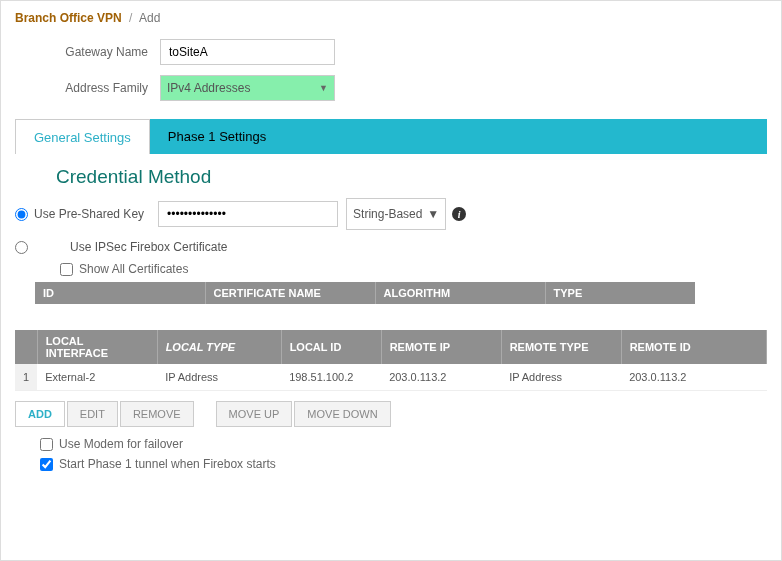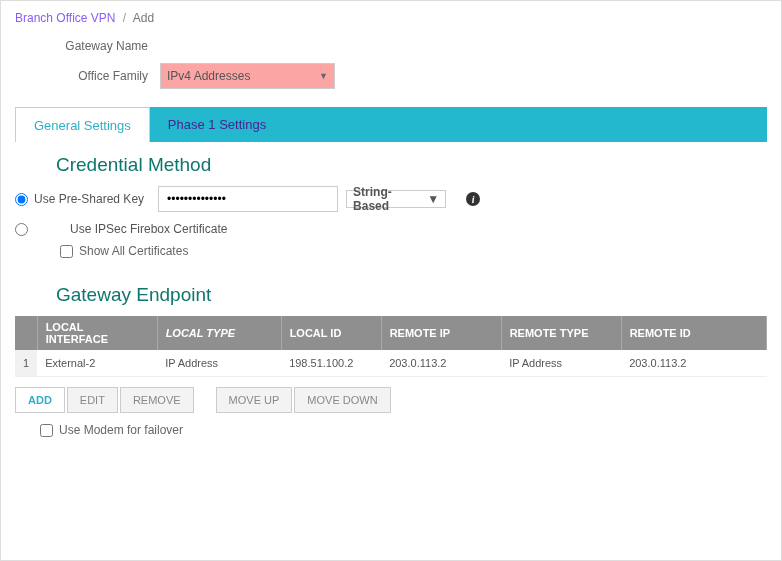--- a/index.html
+++ b/index.html
@@ -1,34 +1,34 @@
 <!DOCTYPE html>
 <html><head>
 <meta charset="utf-8">
 <style>
 * { box-sizing: border-box; margin: 0; padding: 0; }
 body { font-family: Arial, Helvetica, sans-serif; font-size: 12px; color: #555; background: #fff; width: 782px; height: 561px; border: 1px solid #ddd; padding: 10px 14px; }
 .breadcrumb { margin-bottom: 14px; font-size: 12px; }
-.breadcrumb .link { color: #8b5cf6; }
+.breadcrumb .link { color: #a16207; font-weight: bold; }
 .breadcrumb .sep { color: #999; margin: 0 4px; }
 .breadcrumb .cur { color: #777; }
 .form-row { display: flex; align-items: center; margin-bottom: 10px; }
 .form-label { width: 145px; text-align: right; padding-right: 12px; color: #666; }
 .text-input { border: 1px solid #ccc; padding: 5px 8px; font-size: 12px; width: 175px; height: 26px; }
-.select { border: 1px solid #ccc; padding: 4px 6px; font-size: 12px; width: 175px; height: 26px; background: #fca5a5; position: relative; display: inline-flex; align-items: center; justify-content: space-between; }
+.select { border: 1px solid #ccc; padding: 4px 6px; font-size: 12px; width: 175px; height: 26px; background: #86efac; position: relative; display: inline-flex; align-items: center; justify-content: space-between; }
 .select .caret { font-size: 9px; color: #666; }
 .tabbar { background: #23b8ce; display: flex; height: 35px; align-items: stretch; margin: 18px 0 12px 0; }
-.tab { padding: 0 18px; display: flex; align-items: center; font-size: 13px; cursor: pointer; color: #4c1d95; }
+.tab { padding: 0 18px; display: flex; align-items: center; font-size: 13px; cursor: pointer; color: #000000; }
 .tab.active { background: #fff; color: #2db0c7; border: 1px solid #ccc; border-bottom: none; }
 .section-title { font-size: 19px; color: #0f766e; font-weight: 300; margin-bottom: 10px; margin-left: 41px; }
 .radio-row { display: flex; align-items: center; margin-bottom: 8px; }
 .radio-row input[type=radio] { margin-right: 6px; }
 .radio-label { margin-right: 14px; color: #555; }
 .psk-input { width: 180px; border: 1px solid #ccc; height: 26px; padding: 4px 8px; font-size: 12px; margin-right: 8px; }
-.small-select { border: 1px solid #ccc; height: 18px; padding: 0 6px; display: inline-flex; align-items: center; justify-content: space-between; width: 100px; font-size: 12px; margin-right: 20px; font-weight: bold; }
+.small-select { border: 1px solid #ccc; height: 32px; padding: 0 6px; display: inline-flex; align-items: center; justify-content: space-between; width: 100px; font-size: 12px; margin-right: 6px; }
 .info-icon { display: inline-flex; width: 14px; height: 14px; border-radius: 50%; background: #333; color: #fff; align-items: center; justify-content: center; font-size: 10px; font-weight: bold; font-style: italic; font-family: Georgia, serif; }
 .cert-section { margin-left: 20px; margin-top: 4px; }
 .cb-row { display: flex; align-items: flex-end; margin-bottom: 6px; margin-left: 25px; }
 .cb-row input[type=checkbox] { margin-right: 6px; }
 .cb-row label { color: #666; }
 .table { width: 660px; border-collapse: collapse; }
 .table th { background: #8f8f8f; color: #fff; text-align: left; padding: 5px 8px; font-size: 11px; font-weight: bold; border-right: 1px solid #aaa; }
 .table th:last-child { border-right: none; }
 .table2 { width: 100%; border-collapse: collapse; margin-top: 6px; }
 .table2 th { background: #8f8f8f; color: #fff; text-align: left; padding: 5px 8px; font-size: 11px; font-weight: bold; border-right: 1px solid #aaa; }
@@ -49,24 +49,25 @@
 <body>
 
 <div class="breadcrumb">
   <span class="link">Branch Office VPN</span>
   <span class="sep">/</span>
   <span class="cur">Add</span>
 </div>
 
 <div class="form-row">
   <div class="form-label">Gateway Name</div>
+  <input class="text-input" type="text" value="toSiteA" style="">
 </div>
 
 <div class="form-row" style="margin-bottom:4px;">
-  <div class="form-label">Office Family</div>
+  <div class="form-label">Address Family</div>
   <div class="select">
     <span>IPv4 Addresses</span>
     <span class="caret">▼</span>
   </div>
 </div>
 
 <div class="tabbar">
   <div class="tab active">General Settings</div>
   <div class="tab">Phase 1 Settings</div>
 </div>
@@ -87,24 +88,33 @@
 <div class="radio-row" style="margin-top:10px;gap:36px;">
   <input type="radio" style="">
   <span class="radio-label">Use IPSec Firebox Certificate</span>
 </div>
 
 <div class="cert-section">
   <div class="cb-row">
     <input type="checkbox" style="">
     <label>Show All Certificates</label>
   </div>
+  <table class="table">
+    <thead>
+      <tr>
+        <th style="width:170px;">ID</th>
+        <th style="width:170px;">CERTIFICATE NAME</th>
+        <th style="width:170px;">ALGORITHM</th>
+        <th>TYPE</th>
+      </tr>
+    </thead>
+  </table>
 </div>
 
 <div class="section2">
-  <div class="section-title">Gateway Endpoint</div>
   <table class="table2">
     <thead>
       <tr>
         <th></th>
         <th style="width:120px;">LOCAL INTERFACE</th>
         <th style="width:124px;font-style:italic;">LOCAL TYPE</th>
         <th style="width:100px;">LOCAL ID</th>
         <th style="width:120px;">REMOTE IP</th>
         <th style="width:120px;">REMOTE TYPE</th>
         <th>REMOTE ID</th>
@@ -130,15 +140,19 @@
     <div class="gap-sep"></div>
     <button class="btn">MOVE UP</button>
     <button class="btn">MOVE DOWN</button>
   </div>
 
   <div class="cb-block">
     <div class="cb-row">
       <input type="checkbox" style="">
       <label>Use Modem for failover</label>
     </div>
+    <div class="cb-row">
+      <input type="checkbox" checked="" style="">
+      <label>Start Phase 1 tunnel when Firebox starts</label>
+    </div>
   </div>
 
 </div>
 
 </body></html>

